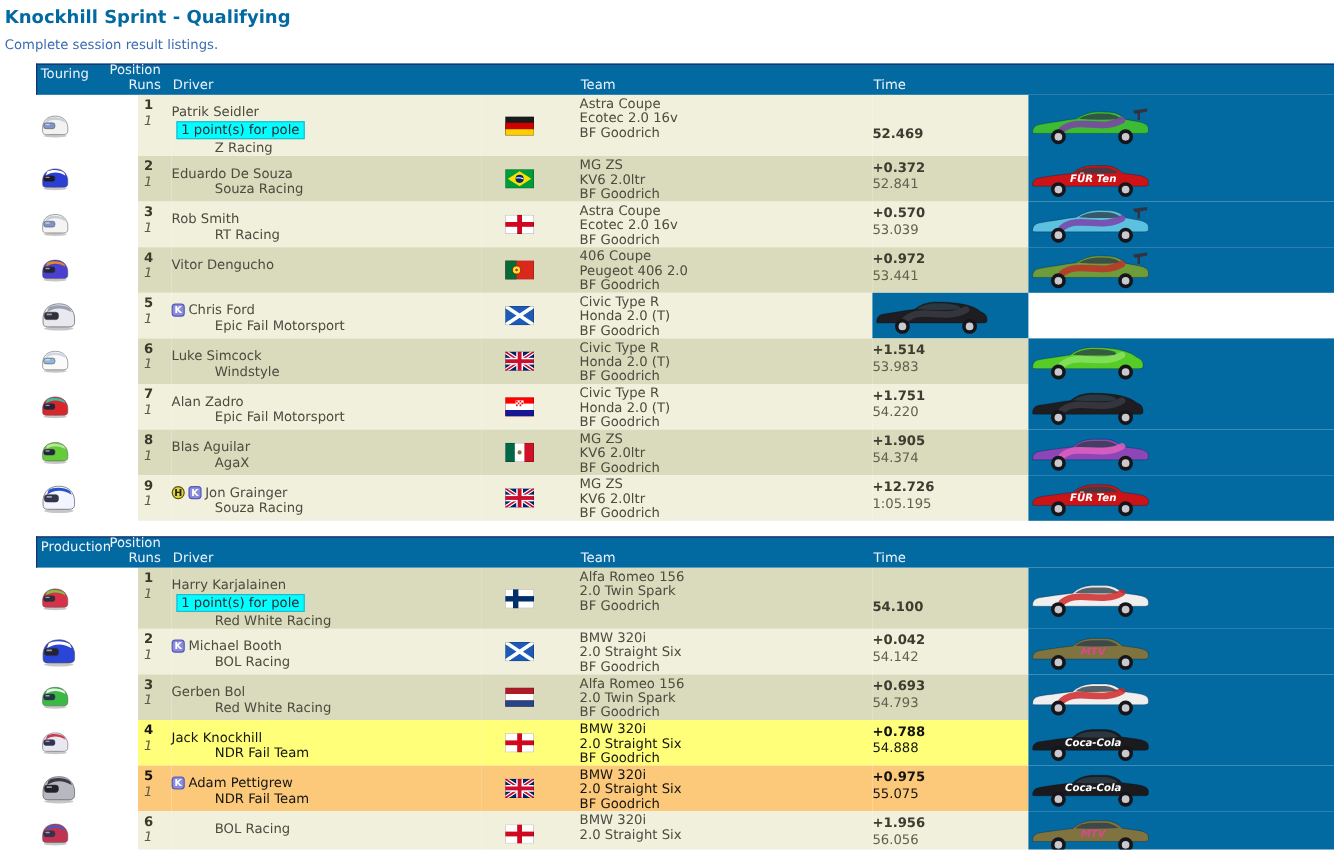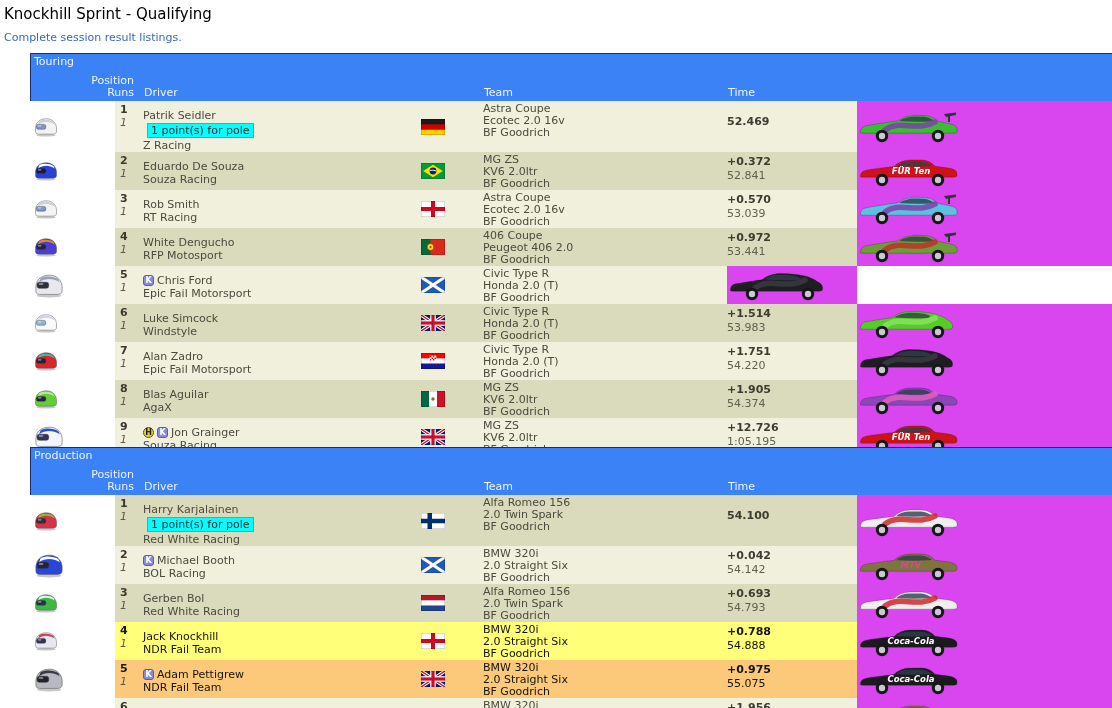--- a/index.html
+++ b/index.html
@@ -1,56 +1,56 @@
 <!DOCTYPE html>
 <html><head>
 <meta charset="utf-8">
 <style>
   html,body{margin:0;padding:0;background:#ffffff;}
   body{width:1112px;height:708px;overflow:hidden;position:relative;
        font-family:"DejaVu Sans","Liberation Sans",sans-serif;}
-  .page-title{position:absolute;left:4px;top:5px;font-size:15px;font-weight:normal;color:#000000;}
+  .page-title{position:absolute;left:4px;top:5px;font-size:15px;font-weight:bold;color:#0369a1;}
   .page-subtitle{position:absolute;left:4px;top:31px;font-size:11px;color:#3a6bb0;}
 
   .rtable{position:absolute;left:30px;width:1082px;}
-  .thead{position:relative;height:48px;background:#3b82f6;color:#eef2fa;
+  .thead{position:relative;height:26px;background:#0369a1;color:#eef2fa;
          border-top:1px solid #1c2d6b;border-left:1px solid #1c2d6b;box-sizing:border-box;}
   .tlabel{position:absolute;left:3px;top:1px;font-size:11px;}
   .hgrid{position:absolute;left:0;right:0;bottom:2px;display:grid;
          grid-template-columns:85px 28px 258px 64px 262px 130px 1fr;
          font-size:11px;align-items:end;}
   .h-posruns{grid-column:1/3;text-align:right;padding-right:10px;line-height:12px;}
   .h-driver{grid-column:3;}
   .h-team{grid-column:5;padding-left:18px;}
   .h-time{grid-column:6;margin-top:37px;}
 
   .row{display:grid;grid-template-columns:85px 28px 258px 64px 262px 130px 1fr;
        min-height:37px;background:#ffffff;}
   .row.tall{min-height:44px;}
   .cell{box-sizing:border-box;}
   .c-helmet{display:flex;align-items:center;padding-left:4px;background:#ffffff;}
   .c-pos{padding:2px 0 0 5px;font-size:11px;}
   .pos{font-weight:bold;color:#3a3a2c;line-height:13px;}
   .runs{font-style:italic;color:#5c5c4c;line-height:13px;}
   .c-driver{padding-top:8px;font-size:11px;color:#4b4b3f;line-height:13px;}
   .dname{color:#4b4b3f;}
-  .teamname{color:#4b4b3f;}
+  .teamname{color:#4b4b3f;margin-left:36px;}
   .bonus{display:inline-block;background:#00ffff;border:1px solid #2ab6c9;color:#2a2a36;
          font-size:11px;line-height:13px;padding:0 3px;margin:1px 4px;}
   .badge{display:inline-flex;width:11px;height:11px;align-items:center;justify-content:center;
          font-size:8px;font-weight:bold;margin-right:3px;vertical-align:1px;box-sizing:border-box;}
   .badge-K{background:#8b8bdc;color:#ffffff;border:1px solid #5858b8;border-radius:3px;}
   .badge-H{background:#e3d52a;color:#22223a;border:1px solid #55551e;border-radius:50%;}
   .c-flag{display:flex;align-items:center;justify-content:center;}
   .c-team{padding:2px 0 0 18px;font-size:11px;line-height:12px;color:#4b4b3f;}
   .c-time{padding:3px 0 0 0;font-size:11px;}
-  .c-time.single{padding-top:14px;}
+  .c-time.single{padding-top:26px;}
   .tmain{font-weight:bold;color:#3c3c30;line-height:14px;}
   .tsub{color:#60604e;line-height:13px;}
-  .c-car{background:#d946ef;display:flex;align-items:center;padding-left:2px;}
+  .c-car{background:#0369a1;display:flex;align-items:center;padding-left:2px;}
 
   .hl-light  .cell-bg{background:#f0f0dd;}
   .hl-dark   .cell-bg{background:#dadabc;}
   .hl-yellow .cell-bg{background:#ffff7a;}
   .hl-orange .cell-bg{background:#fcc87a;}
   .hl-yellow .dname,.hl-yellow .teamname,.hl-yellow .pos,.hl-yellow .tmain,.hl-yellow .tsub,.hl-yellow .c-team,
   .hl-orange .dname,.hl-orange .teamname,.hl-orange .pos,.hl-orange .tmain,.hl-orange .tsub,.hl-orange .c-team
   {color:#141410;}
 </style>
 </head>
@@ -234,23 +234,22 @@
     <path d="M7 5.2 C11 2.6 21 2.4 26 6.2 L27.5 9.5 C20 4.8 12 5 5.5 9.5 Z" fill="#e08a2a"></path>
     <rect x="3.2" y="9.5" width="12.5" height="6.5" rx="2.5" fill="#23233c" stroke="#333" stroke-width="0.5"></rect>
     <rect x="5" y="10.6" width="5" height="1.6" rx="0.8" fill="#ffffff" opacity="0.55"></rect>
   </svg>
         </div>
     <div class="cell c-pos cell-bg">
       <div class="pos">4</div>
       <div class="runs">1</div>
     </div>
     <div class="cell c-driver cell-bg">
-      <div class="dline"><span class="badges"></span><span class="dname">White Dengucho</span></div>
-      <div></div>
-      <div class="teamname">RFP Motosport</div>
+      <div class="dline"><span class="badges"></span><span class="dname">Vitor Dengucho</span></div>
+      <div></div>
     </div>
     <div class="cell c-flag cell-bg">
           <svg width="24" height="16" viewBox="0 0 24 16">
             <rect width="24" height="16" fill="#da291c"></rect>
             <rect width="9.5" height="16" fill="#046a38"></rect>
             <circle cx="9.5" cy="8" r="3.4" fill="#ffe900" stroke="#9a1b10" stroke-width="0.7"></circle>
             <circle cx="9.5" cy="8" r="1.5" fill="#da291c" stroke="#ffffff" stroke-width="0.5"></circle>
             <rect x="0.3" y="0.3" width="23.4" height="15.4" fill="none" stroke="rgba(0,0,0,0.25)" stroke-width="0.6"></rect>
           </svg>
         </div>

